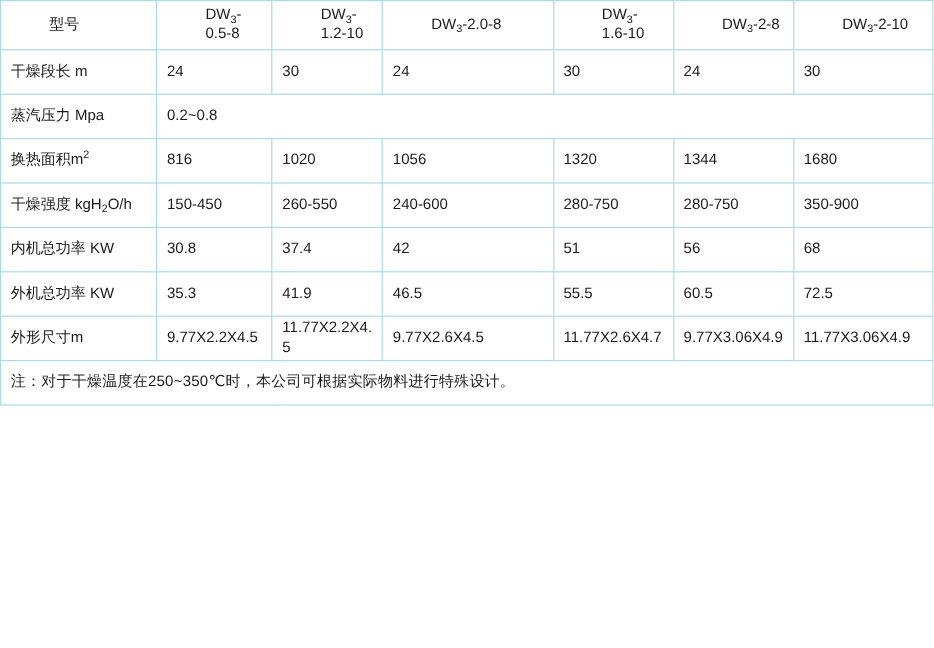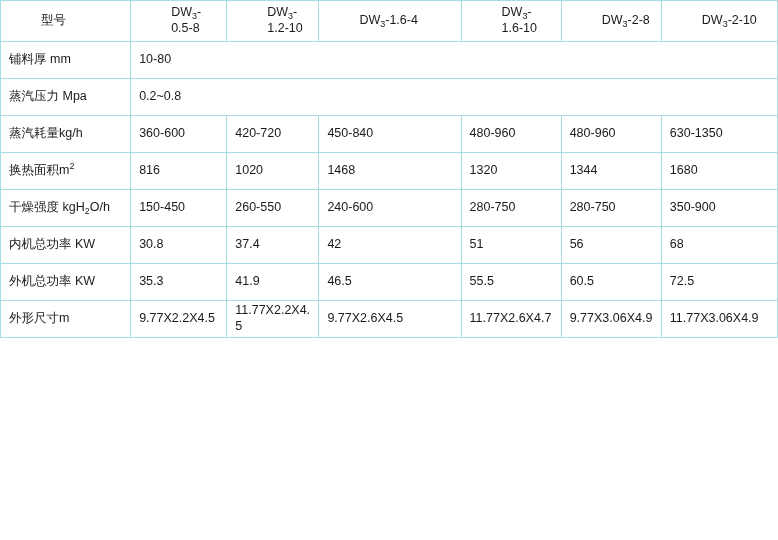--- a/index.html
+++ b/index.html
@@ -72,54 +72,50 @@
     <col class="col-c">
     <col class="col-d">
     <col class="col-e">
     <col class="col-f">
   </colgroup>
   <tbody>
     <tr class="header-row">
       <td>型号</td>
       <td><span>DW</span><sub>3</sub><span>-0.5-8</span></td>
       <td><span>DW</span><sub>3</sub><span>-1.2-10</span></td>
-      <td><span>DW</span><sub>3</sub><span>-1.6-4</span></td>
+      <td><span>DW</span><sub>3</sub><span>-2.0-8</span></td>
       <td><span>DW</span><sub>3</sub><span>-1.6-10</span></td>
       <td><span>DW</span><sub>3</sub><span>-2-8</span></td>
       <td><span>DW</span><sub>3</sub><span>-2-10</span></td>
     </tr>
 
 
+    <tr>
+      <td>干燥段长  m</td>
+      <td>24</td>
+      <td>30</td>
+      <td>24</td>
+      <td>30</td>
+      <td>24</td>
+      <td>30</td>
+    </tr>
 
-    <tr>
-      <td>铺料厚  mm</td>
-      <td colspan="6">10-80</td>
-    </tr>
 
 
     <tr>
       <td>蒸汽压力  Mpa</td>
       <td colspan="6">0.2~0.8</td>
     </tr>
 
-    <tr>
-      <td>蒸汽耗量kg/h</td>
-      <td>360-600</td>
-      <td>420-720</td>
-      <td>450-840</td>
-      <td>480-960</td>
-      <td>480-960</td>
-      <td>630-1350</td>
-    </tr>
 
     <tr>
       <td><span>换热面积m</span><sup>2</sup></td>
       <td>816</td>
       <td>1020</td>
-      <td>1468</td>
+      <td>1056</td>
       <td>1320</td>
       <td>1344</td>
       <td>1680</td>
     </tr>
 
     <tr>
       <td><span>干燥强度 kgH</span><sub>2</sub><span>O/h</span></td>
       <td>150-450</td>
       <td>260-550</td>
       <td>240-600</td>
@@ -152,14 +148,17 @@
       <td>外形尺寸m</td>
       <td>9.77X2.2X4.5</td>
       <td>11.77X2.2X4.5</td>
       <td>9.77X2.6X4.5</td>
       <td>11.77X2.6X4.7</td>
       <td>9.77X3.06X4.9</td>
       <td>11.77X3.06X4.9</td>
     </tr>
 
 
+    <tr class="note-row">
+      <td colspan="7" class="note-text">注：对于干燥温度在250~350℃时，本公司可根据实际物料进行特殊设计。</td>
+    </tr>
   </tbody>
 </table>
 
 </body></html>

